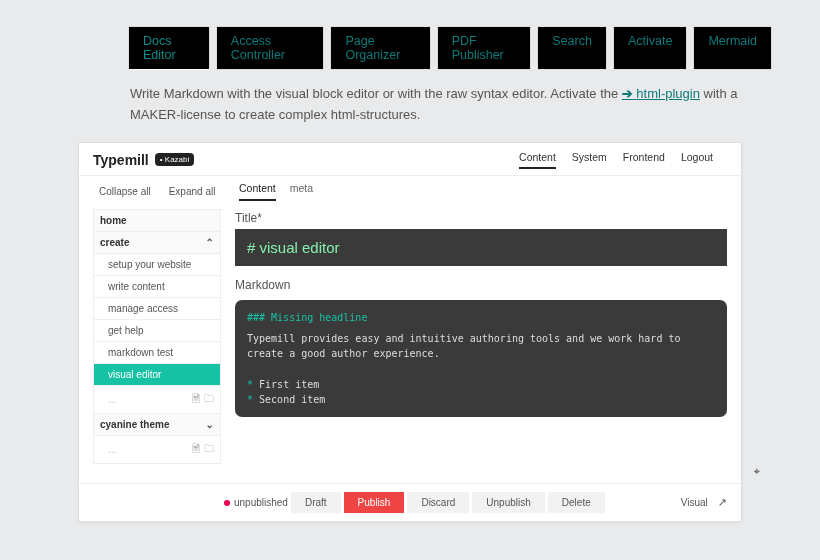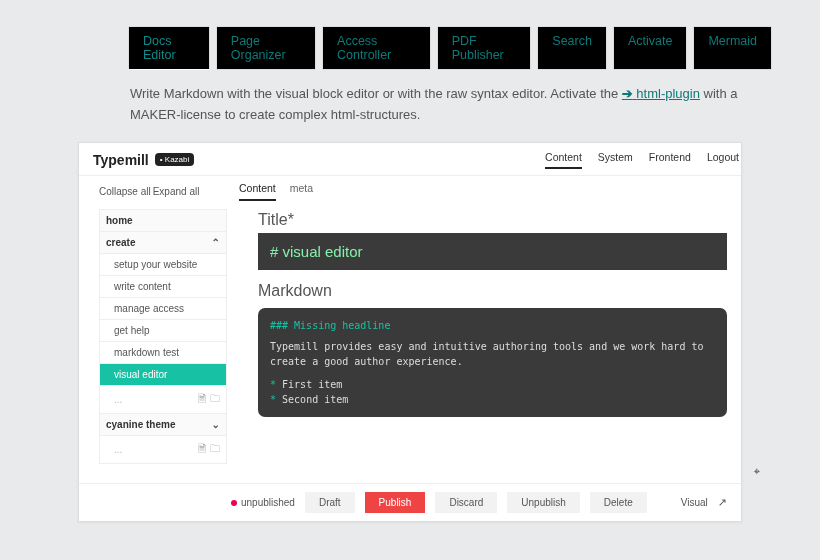--- a/index.html
+++ b/index.html
@@ -32,82 +32,82 @@
     border: 1px solid #ddd;
     font-size: 11px;
     color: #333;
     height: 380px;
     display: flex;
     flex-direction: column;
     box-shadow: 0 1px 3px rgba(0,0,0,0.05);
   }
   .app-top {
     display: flex; align-items: center; justify-content: space-between;
-    padding: 8px 2px 6px 14px;
+    padding: 8px 28px 6px 14px;
   }
   .brand { display: flex; align-items: center; gap: 6px; }
   .brand-name { font-weight: 700; font-size: 14px; color: #222; }
   .brand-badge { background: #222; color: #fff; font-size: 8px; padding: 2px 5px; border-radius: 4px; }
   .topnav { display: flex; gap: 16px; font-size: 10.5px; }
   .topnav span { cursor: pointer; color: #333; padding-bottom: 4px; }
   .topnav span.active { border-bottom: 2px solid #222; font-weight: 500; }
 
   .app-mid { display: flex; border-top: 1px solid #eee; padding: 6px 14px 0 14px; gap: 18px; }
-  .tree-actions { display: flex; gap: 2px; font-size: 10px; color: #555; padding: 4px 0 0 6px; width: 128px; }
+  .tree-actions { display: flex; gap: 18px; font-size: 10px; color: #555; padding: 4px 0 0 6px; width: 128px; }
   .content-tabs { display: flex; gap: 14px; font-size: 10.5px; }
   .content-tabs span { padding: 0 0 5px 0; cursor: pointer; color: #666; }
   .content-tabs span.active { border-bottom: 2px solid #222; color: #222; }
 
-  .app-body { display: flex; flex: 1; padding: 8px 14px 0 20px; gap: 31px; overflow: hidden; }
+  .app-body { display: flex; flex: 1; padding: 8px 14px 0 14px; gap: 14px; overflow: hidden; }
 
   .tree { width: 128px; font-size: 10px; color: #333; }
   .tree .node { padding: 5px 6px; border: 1px solid #eee; margin-bottom: -1px; background: #fff; display:flex; justify-content:space-between; align-items:center; }
   .tree .node.bold { font-weight: 700; background:#fafafa; }
   .tree .node.sub { padding-left: 14px; color:#555; }
   .tree .node.active { background: #17c1a3; color: #fff; }
   .tree .placeholder { color:#bbb; }
   .tree .icons { color:#888; display:flex; gap:4px; font-size:10px; }
   .tree .caret { font-size:10px; color:#555; }
 
   .editor { flex: 1; display:flex; flex-direction:column; }
-  .field-label { font-size: 16px; color:#555; margin: 2px 0 4px 0; }
+  .field-label { font-size: 12px; color:#555; margin: 2px 0 4px 0; }
   .title-box {
     background: #3a3a3a; color:#86efac; padding: 10px 12px; font-size: 15px;
   }
   .md-box {
     background: #3a3a3a; color:#ddd; font-family: "Consolas", monospace;
     font-size: 10px; padding: 10px 12px; line-height: 1.5; margin-top:4px;
     min-height: 84px;
     border-radius: 7px;
   }
   .md-box .teal { color:#17c1a3; }
   .md-box .bullet { color:#17c1a3; }
 
   .cursor-icon { position:absolute; right:60px; bottom:82px; font-size:11px; color:#444; }
 
   .footer {
     border-top: 1px solid #eee; display:flex; align-items:center;
-    padding: 8px 14px; gap: 10px; font-size: 10px; color:#555;
+    padding: 8px 14px; gap: 3px; font-size: 10px; color:#555;
     margin-top:auto;
   }
   .status-dot { width:6px; height:6px; border-radius:50%; background:#e05; display:inline-block; margin-right:4px; }
   .footer .spacer-left { width: 128px; }
   .footer .btn { padding: 5px 14px; background:#f2f2f2; cursor:pointer; }
   .footer .btn.publish { background:#ef4444; color:#fff; }
   .footer .right { margin-left:auto; display:flex; gap:10px; align-items:center; }
   .open-icon { font-size:11px; }
 </style>
 </head>
 <body>
 
 <div class="outer">
   <div class="tabbar">
     <div class="tab active">Docs Editor</div>
+    <div class="tab">Access Controller</div>
     <div class="tab">Page Organizer</div>
-    <div class="tab">Access Controller</div>
     <div class="tab">PDF Publisher</div>
     <div class="tab">Search</div>
     <div class="tab">Activate</div>
     <div class="tab">Mermaid</div>
   </div>
 
   <p class="desc">
     <span>Write Markdown with the visual block editor or with the raw syntax editor. Activate the </span>
     <a href="#"><span class="arrow-icon">➔</span> <span>html-plugin</span></a>
     <span> with a MAKER-license to create complex html-structures.</span>
@@ -173,21 +173,21 @@
         </div>
       </div>
 
       <div class="editor">
         <div class="field-label">Title*</div>
         <div class="title-box"># visual editor</div>
         <div class="field-label" style="margin-top:12px">Markdown</div>
         <div class="md-box">
           <div class="teal">### Missing headline</div>
           <div style="margin-top:6px">Typemill provides easy and intuitive authoring tools and we work hard to create a good author experience.</div>
-          <div style="margin-top:8px"><span class="bullet">* </span><span>First item</span></div>
+          <div style="margin-top:16px"><span class="bullet">* </span><span>First item</span></div>
           <div><span class="bullet">* </span><span>Second item</span></div>
         </div>
       </div>
     </div>
 
     <span class="cursor-icon">⌖</span>
 
     <div class="footer">
       <div class="spacer-left"></div>
       <span><span class="status-dot"></span><span>unpublished</span></span>

